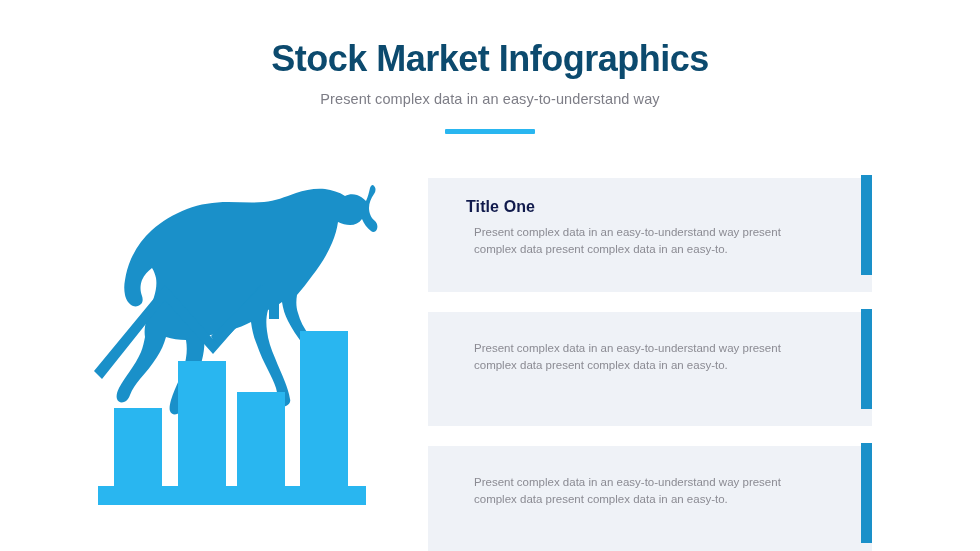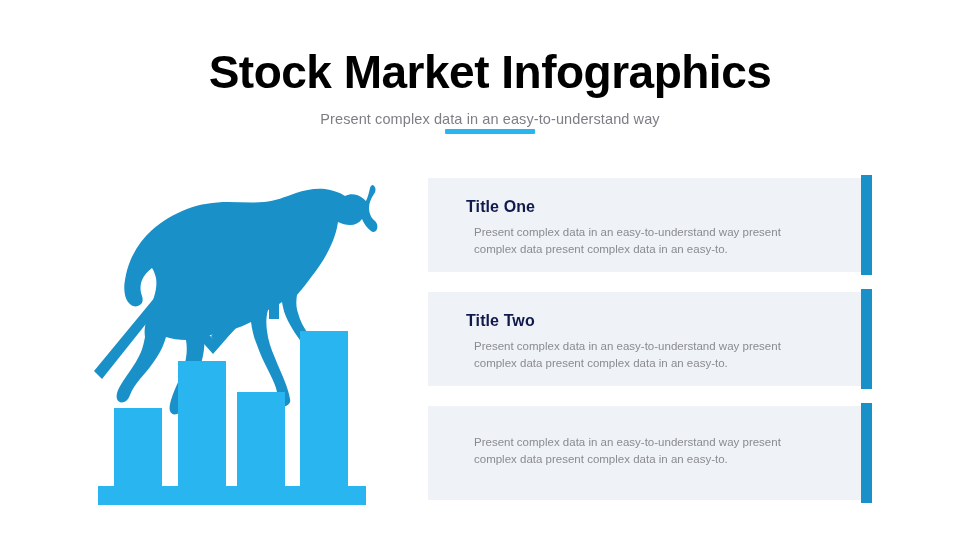--- a/index.html
+++ b/index.html
@@ -20,26 +20,26 @@
 
   
   #header {
     position: absolute;
     left: 0;
     top: 38px;
     width: 980px;
     text-align: center;
   }
   #page-title {
-    font-size: 46px;
+    font-size: 36px;
     font-weight: bold;
-    color: #000000;
+    color: #0c4a6e;
     letter-spacing: -0.5px;
     line-height: 1.15;
-    margin: 8px;
+    margin: 0;
     font-family: "Liberation Sans", sans-serif;
   }
   #page-subtitle {
     font-size: 14.5px;
     color: #7d7d86;
     margin: 12px 0 0 0;
     letter-spacing: 0.1px;
     font-family: "Liberation Sans", sans-serif;
   }
   #title-accent-bar {
@@ -69,21 +69,21 @@
   
   #cards {
     position: absolute;
     left: 428px;
     top: 178px;
     width: 455px;
   }
   .card {
     position: relative;
     width: 444px;
-    height: 94px;
+    height: 114px;
     background: #eff2f7;
     margin-bottom: 20px;
     box-sizing: border-box;
     padding: 20px 60px 0 38px;
   }
   .card-accent {
     position: absolute;
     right: 0;
     top: -3px;
     width: 11px;
@@ -244,21 +244,20 @@
   <div id="cards">
 
     <div class="card">
       <div class="card-accent"></div>
       <p class="card-title">Title One</p>
       <p class="card-body">Present complex data in an easy-to-understand way present complex data present complex data in an easy-to.</p>
     </div>
 
     <div class="card">
       <div class="card-accent"></div>
-      <p class="card-title">Title Two</p>
       <p class="card-body">Present complex data in an easy-to-understand way present complex data present complex data in an easy-to.</p>
     </div>
 
     <div class="card">
       <div class="card-accent"></div>
       <p class="card-body">Present complex data in an easy-to-understand way present complex data present complex data in an easy-to.</p>
     </div>
 
   </div>
 

